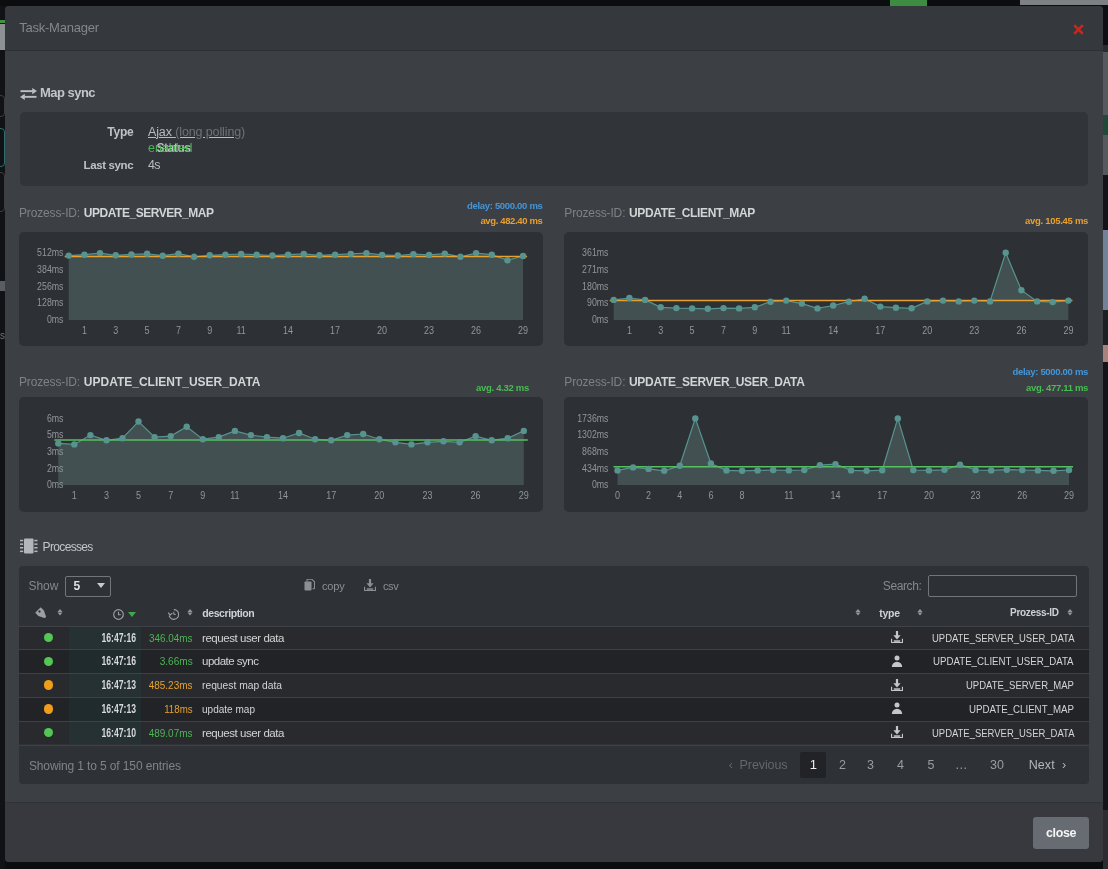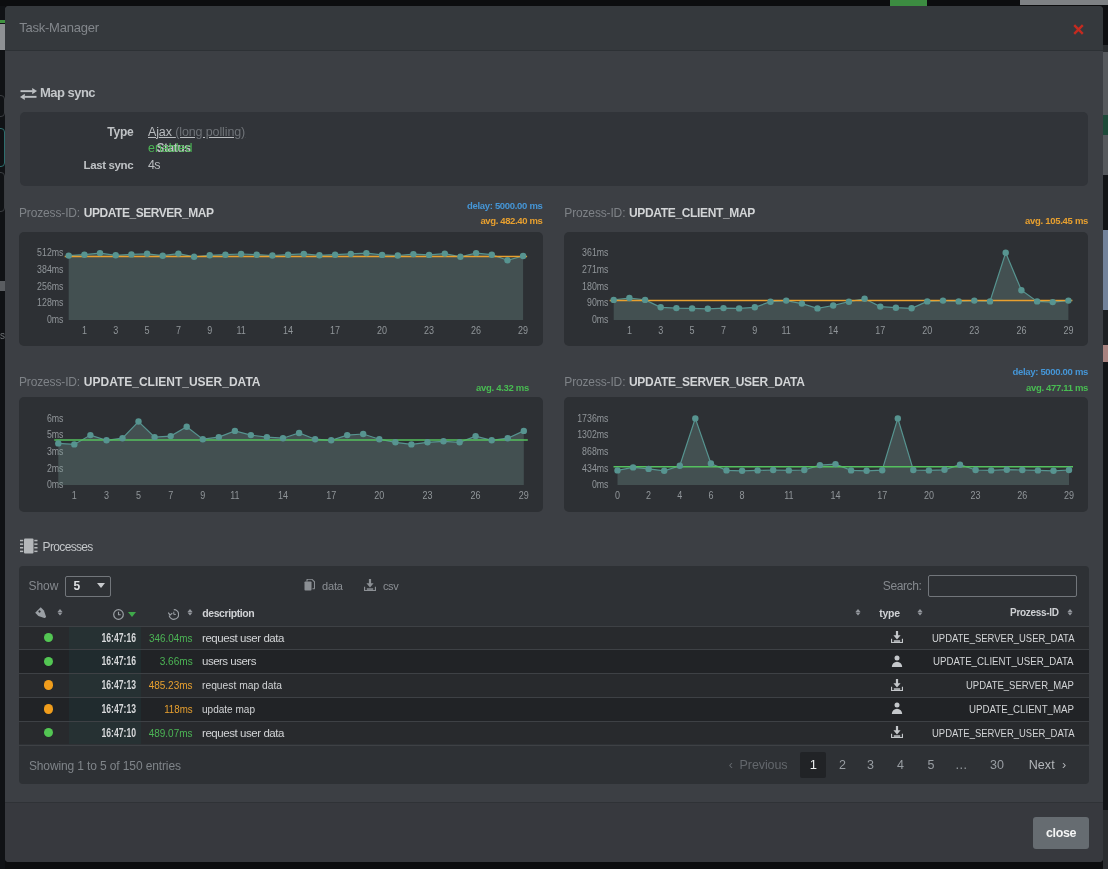--- a/index.html
+++ b/index.html
@@ -526,33 +526,33 @@
 <div class="abs" style="left:629px;top:373.5px;height:16px;line-height:16px;font-size:12px;font-weight:700;color:#d2d4d6;white-space:pre;letter-spacing:-0.30px;">UPDATE_SERVER_USER_DATA</div>
 <div class="abs" style="right:565.2px;top:197.5px;height:16px;line-height:16px;font-size:9.5px;font-weight:700;color:#4596d7;white-space:pre;letter-spacing:-0.31px;margin-right:0.31px;">delay: 5000.00 ms</div>
 <div class="abs" style="right:565.2px;top:212.8px;height:16px;line-height:16px;font-size:9.5px;font-weight:700;color:#e8a02f;white-space:pre;letter-spacing:-0.36px;margin-right:0.36px;">avg. 482.40 ms</div>
 <div class="abs" style="right:19.700000000000045px;top:212.9px;height:16px;line-height:16px;font-size:9.5px;font-weight:700;color:#e8a02f;white-space:pre;letter-spacing:-0.29px;margin-right:0.29px;">avg. 105.45 ms</div>
 <div class="abs" style="right:565px;top:380.0px;height:16px;line-height:16px;font-size:9.5px;font-weight:700;color:#48bd52;white-space:pre;letter-spacing:-0.29px;margin-right:14px;">avg. 4.32 ms</div>
 <div class="abs" style="right:19.700000000000045px;top:363.5px;height:16px;line-height:16px;font-size:9.5px;font-weight:700;color:#4596d7;white-space:pre;letter-spacing:-0.31px;margin-right:0.31px;">delay: 5000.00 ms</div>
 <div class="abs" style="right:19.700000000000045px;top:379.5px;height:16px;line-height:16px;font-size:9.5px;font-weight:700;color:#48bd52;white-space:pre;letter-spacing:-0.33px;margin-right:0.33px;">avg. 477.11 ms</div>
 <div class="abs" style="left:42.6px;top:538.8px;height:16px;line-height:16px;font-size:12px;font-weight:400;color:#c3c6c9;white-space:pre;letter-spacing:-0.66px;">Processes</div>
 <div class="abs" style="left:28.4px;top:577.8px;height:16px;line-height:16px;font-size:12px;font-weight:400;color:#85898e;white-space:pre;">Show</div>
 <div class="abs" style="left:73.5px;top:577.8px;height:16px;line-height:16px;font-size:12px;font-weight:700;color:#dfe1e3;white-space:pre;">5</div>
-<div class="abs" style="left:322px;top:577.8px;height:16px;line-height:16px;font-size:11px;font-weight:400;color:#8b8f94;white-space:pre;letter-spacing:-0.16px;">data</div>
+<div class="abs" style="left:322px;top:577.8px;height:16px;line-height:16px;font-size:11px;font-weight:400;color:#8b8f94;white-space:pre;letter-spacing:-0.16px;">copy</div>
 <div class="abs" style="left:383px;top:577.8px;height:16px;line-height:16px;font-size:11px;font-weight:400;color:#8b8f94;white-space:pre;letter-spacing:-0.43px;">csv</div>
 <div class="abs" style="right:186.20000000000005px;top:577.8px;height:16px;line-height:16px;font-size:12px;font-weight:400;color:#85898e;white-space:pre;letter-spacing:-0.39px;margin-right:0.39px;">Search:</div>
 <div class="abs" style="left:202.3px;top:605.3px;height:16px;line-height:16px;font-size:10.5px;font-weight:700;color:#cfd1d4;white-space:pre;letter-spacing:-0.43px;">description</div>
 <div class="abs" style="left:879.2px;top:605.3px;height:16px;line-height:16px;font-size:10.5px;font-weight:700;color:#cfd1d4;white-space:pre;letter-spacing:-0.25px;">type</div>
 <div class="abs" style="right:49px;top:605.3px;height:16px;line-height:16px;font-size:10px;font-weight:700;color:#cfd1d4;white-space:pre;letter-spacing:-0.30px;margin-right:0.30px;">Prozess-ID</div>
 <div class="abs" style="right:971.5px;top:629.5px;height:16px;line-height:16px;font-size:12px;font-weight:700;color:#d6d8da;white-space:pre;transform:scaleX(0.7201);transform-origin:right center;">16:47:16</div>
 <div class="abs" style="right:915px;top:629.5px;height:16px;line-height:16px;font-size:11.5px;font-weight:400;color:#4cb555;white-space:pre;transform:scaleX(0.8591);transform-origin:right center;">346.04ms</div>
 <div class="abs" style="left:202px;top:629.5px;height:16px;line-height:16px;font-size:11.5px;font-weight:400;color:#d2d4d6;white-space:pre;letter-spacing:-0.44px;">request user data</div>
 <div class="abs" style="right:34px;top:629.5px;height:16px;line-height:16px;font-size:11px;font-weight:400;color:#d2d4d6;white-space:pre;transform:scaleX(0.8612);transform-origin:right center;">UPDATE_SERVER_USER_DATA</div>
 <div class="abs" style="right:971.5px;top:653.3px;height:16px;line-height:16px;font-size:12px;font-weight:700;color:#d6d8da;white-space:pre;transform:scaleX(0.7201);transform-origin:right center;">16:47:16</div>
 <div class="abs" style="right:915px;top:653.3px;height:16px;line-height:16px;font-size:11.5px;font-weight:400;color:#4cb555;white-space:pre;transform:scaleX(0.8749);transform-origin:right center;">3.66ms</div>
-<div class="abs" style="left:202px;top:653.3px;height:16px;line-height:16px;font-size:11.5px;font-weight:400;color:#d2d4d6;white-space:pre;letter-spacing:-0.50px;">users users</div>
+<div class="abs" style="left:202px;top:653.3px;height:16px;line-height:16px;font-size:11.5px;font-weight:400;color:#d2d4d6;white-space:pre;letter-spacing:-0.50px;">update sync</div>
 <div class="abs" style="right:34px;top:653.3px;height:16px;line-height:16px;font-size:11px;font-weight:400;color:#d2d4d6;white-space:pre;transform:scaleX(0.8806);transform-origin:right center;">UPDATE_CLIENT_USER_DATA</div>
 <div class="abs" style="right:971.5px;top:677.1px;height:16px;line-height:16px;font-size:12px;font-weight:700;color:#d6d8da;white-space:pre;transform:scaleX(0.7201);transform-origin:right center;">16:47:13</div>
 <div class="abs" style="right:915px;top:677.1px;height:16px;line-height:16px;font-size:11.5px;font-weight:400;color:#e8a02f;white-space:pre;transform:scaleX(0.8671);transform-origin:right center;">485.23ms</div>
 <div class="abs" style="left:202px;top:677.1px;height:16px;line-height:16px;font-size:11.5px;font-weight:400;color:#d2d4d6;white-space:pre;transform:scaleX(0.8937);transform-origin:left center;">request map data</div>
 <div class="abs" style="right:34px;top:677.1px;height:16px;line-height:16px;font-size:11px;font-weight:400;color:#d2d4d6;white-space:pre;transform:scaleX(0.8645);transform-origin:right center;">UPDATE_SERVER_MAP</div>
 <div class="abs" style="right:971.5px;top:700.9px;height:16px;line-height:16px;font-size:12px;font-weight:700;color:#d6d8da;white-space:pre;transform:scaleX(0.7201);transform-origin:right center;">16:47:13</div>
 <div class="abs" style="right:915px;top:700.9px;height:16px;line-height:16px;font-size:11.5px;font-weight:400;color:#e8a02f;white-space:pre;transform:scaleX(0.8464);transform-origin:right center;">118ms</div>
 <div class="abs" style="left:202px;top:700.9px;height:16px;line-height:16px;font-size:11.5px;font-weight:400;color:#d2d4d6;white-space:pre;transform:scaleX(0.8724);transform-origin:left center;">update map</div>
 <div class="abs" style="right:34px;top:700.9px;height:16px;line-height:16px;font-size:11px;font-weight:400;color:#d2d4d6;white-space:pre;transform:scaleX(0.8824);transform-origin:right center;">UPDATE_CLIENT_MAP</div>
 <div class="abs" style="right:971.5px;top:724.7px;height:16px;line-height:16px;font-size:12px;font-weight:700;color:#d6d8da;white-space:pre;transform:scaleX(0.7201);transform-origin:right center;">16:47:10</div>

